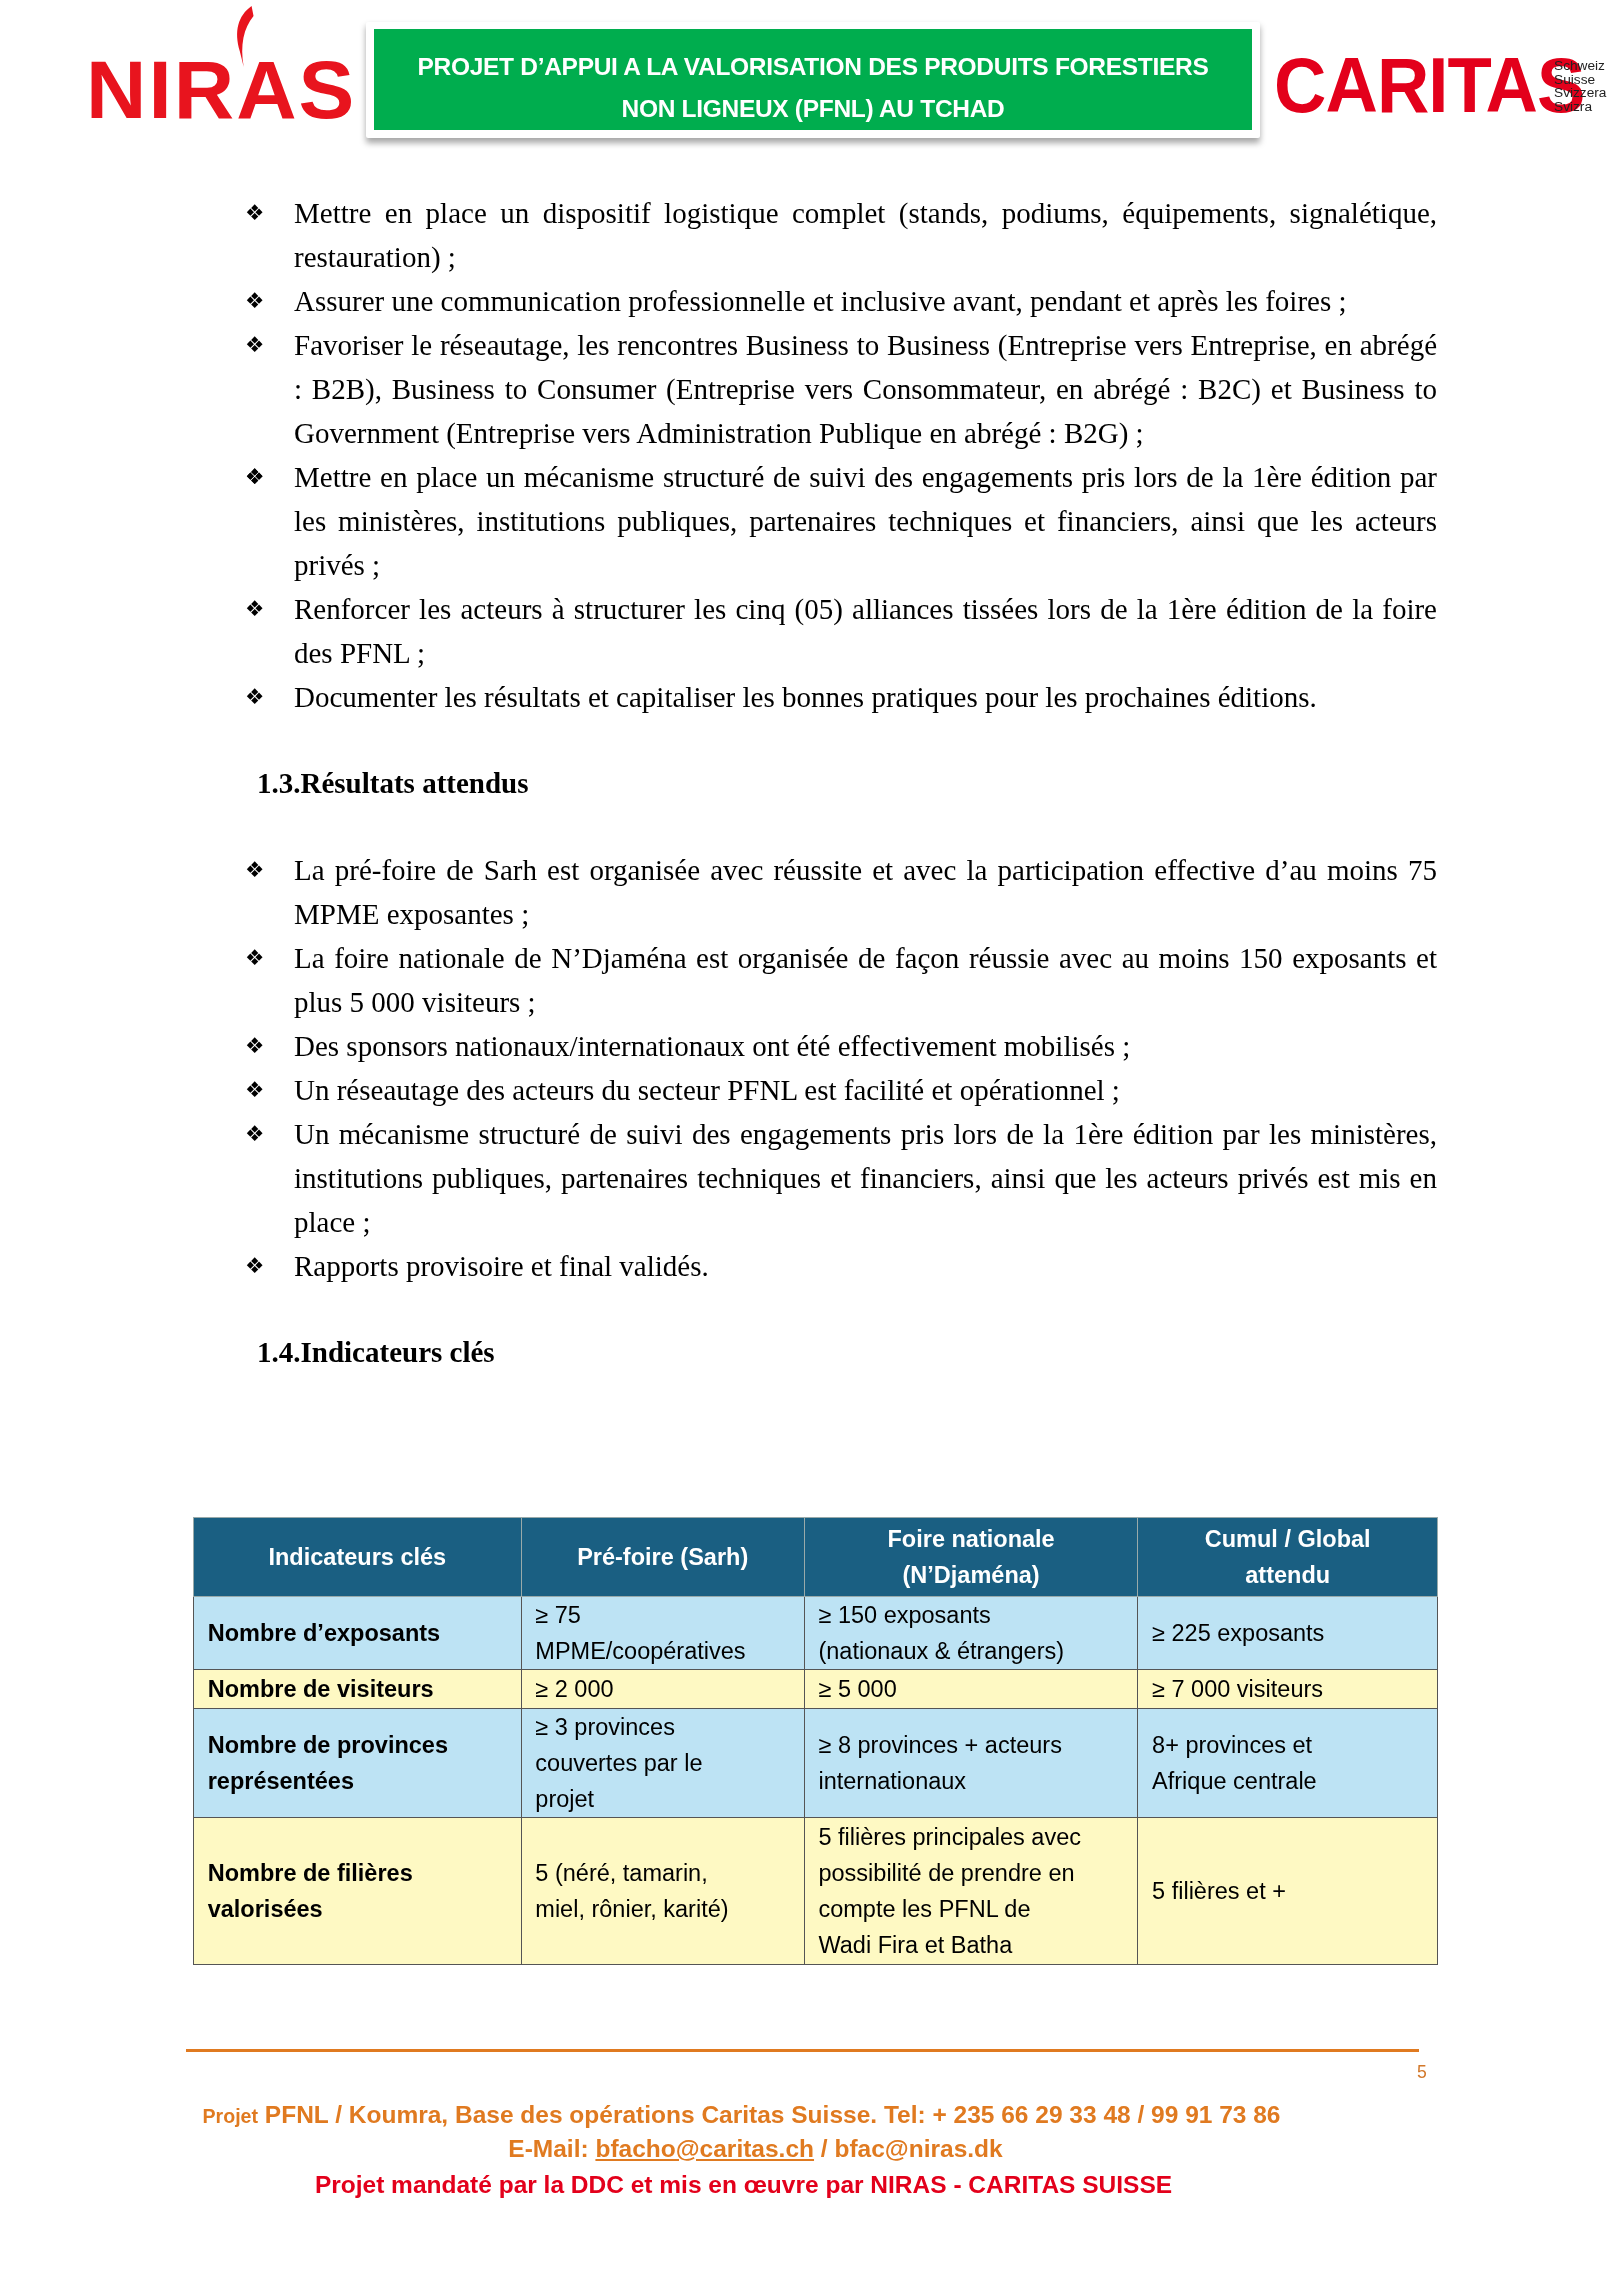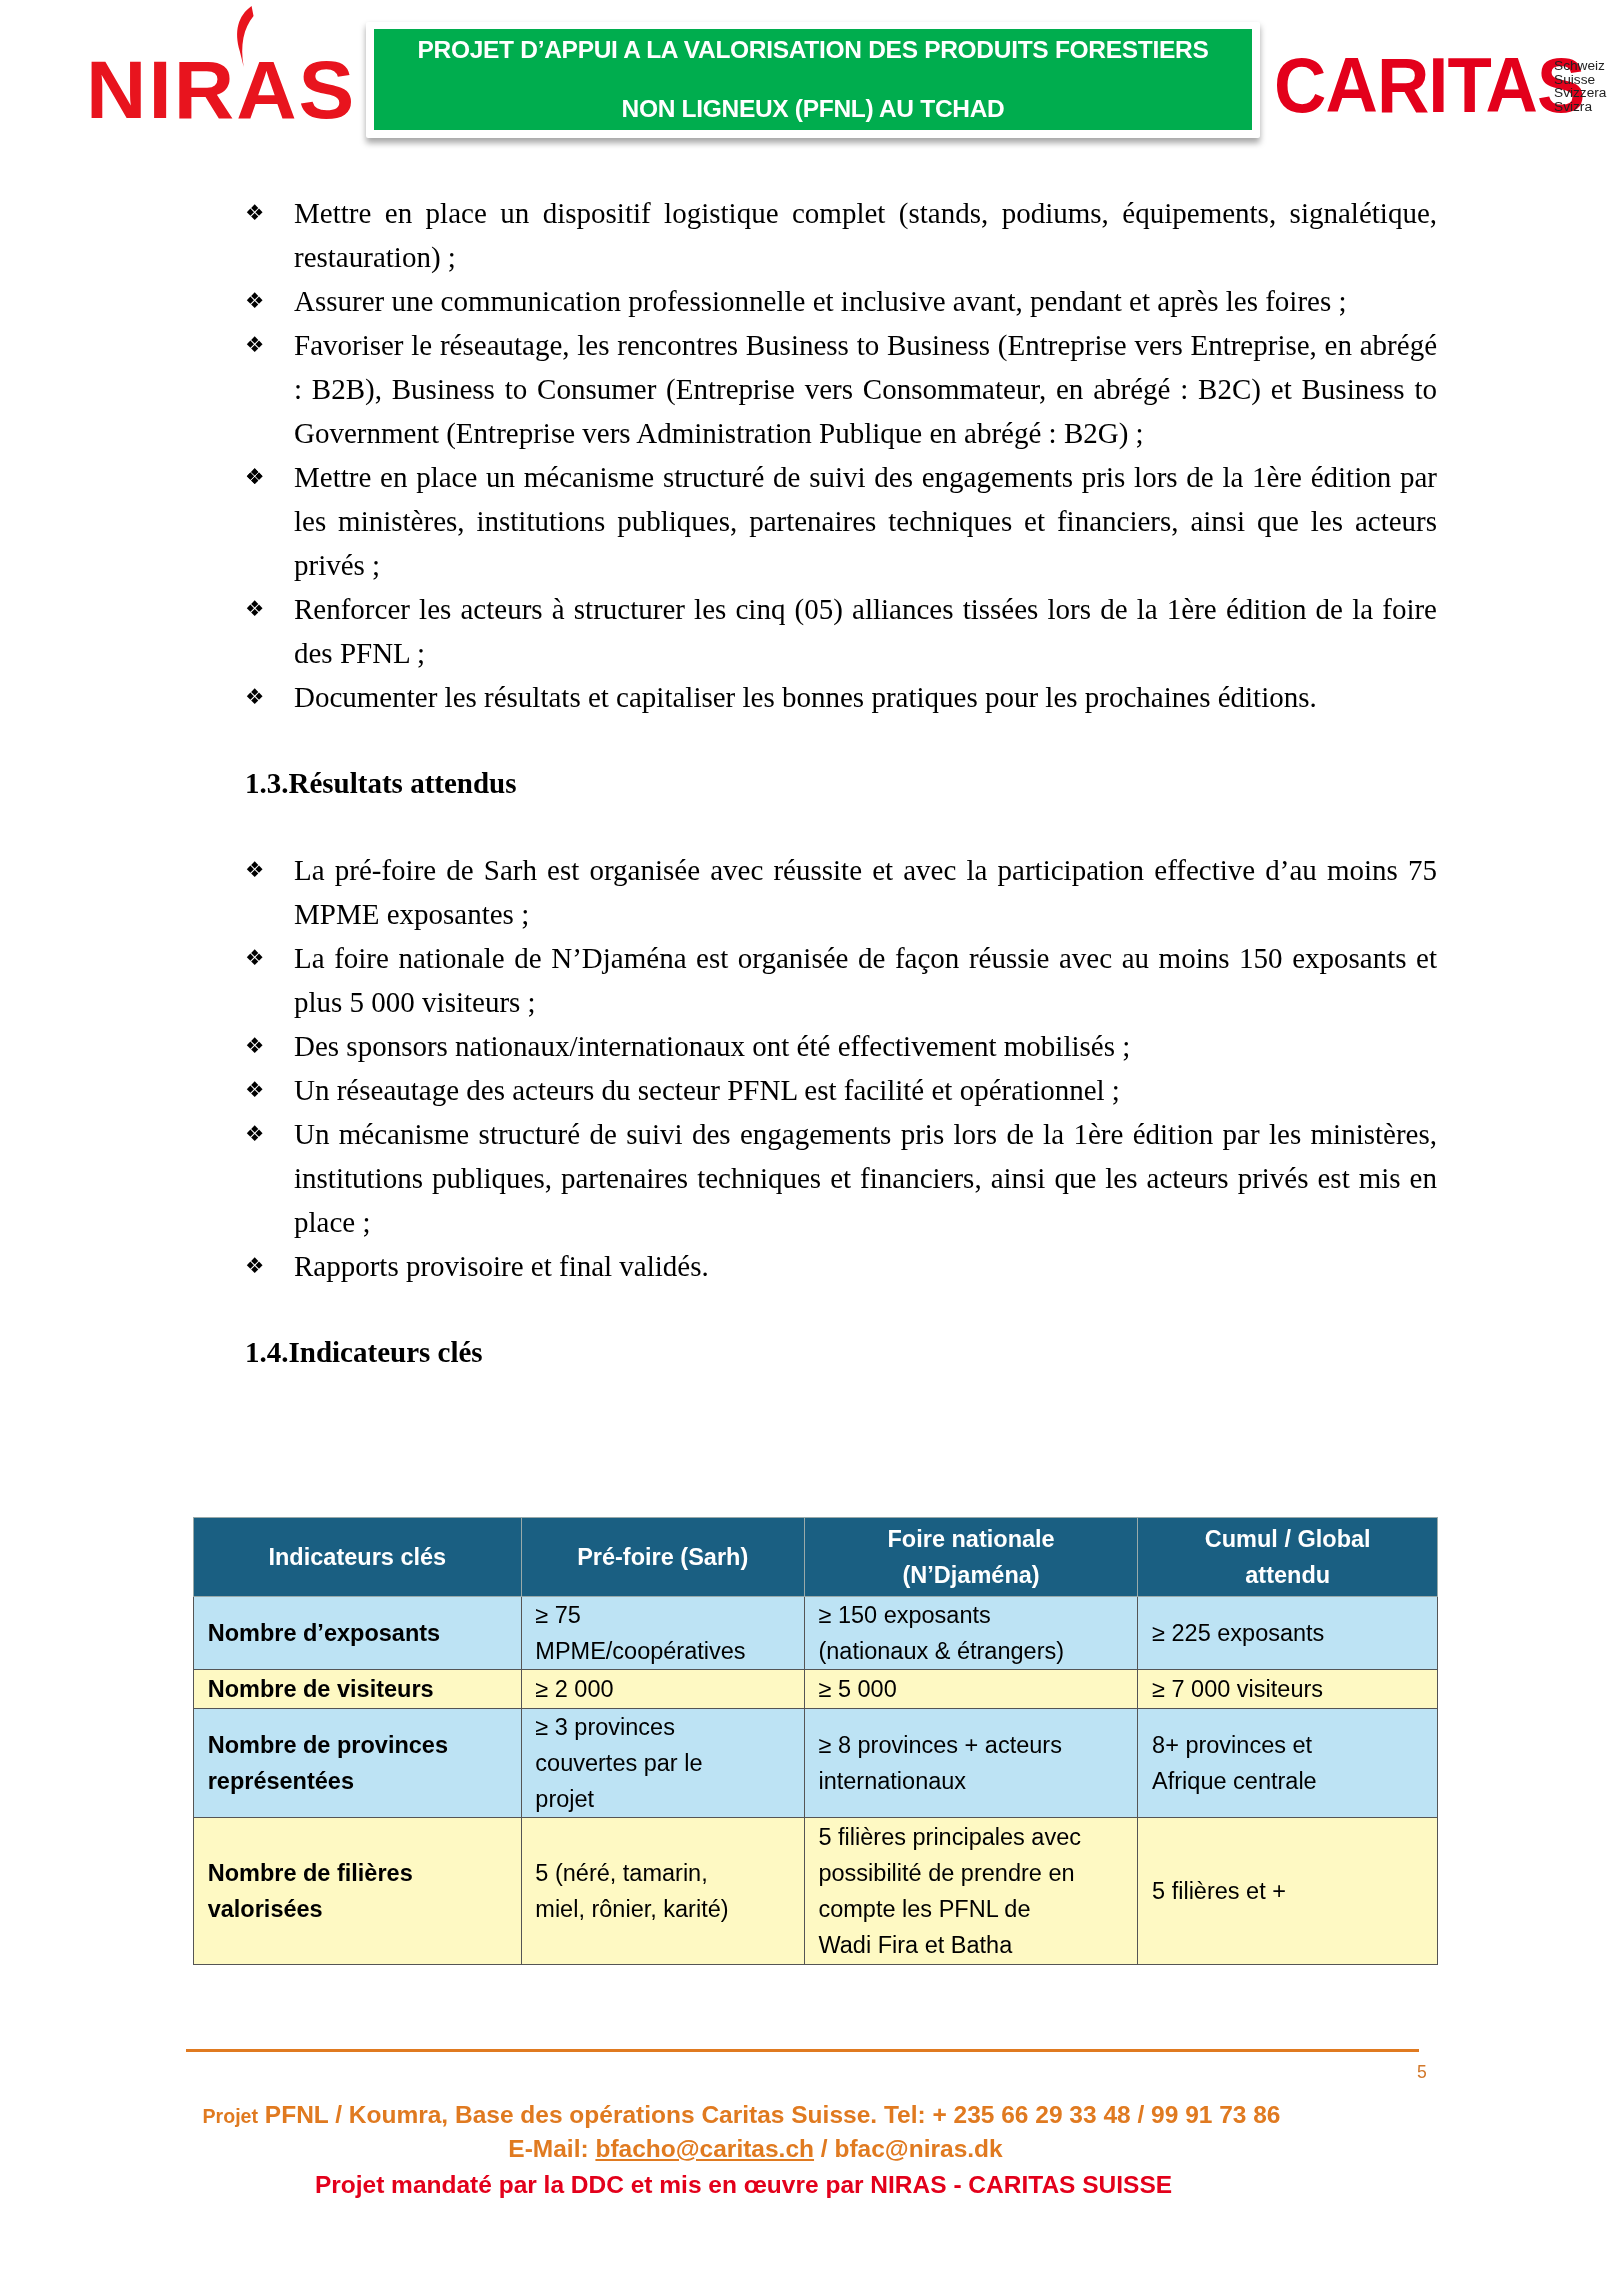--- a/index.html
+++ b/index.html
@@ -3,32 +3,32 @@
 <meta charset="utf-8">
 <style>
   html, body { margin: 0; padding: 0; background: #ffffff; }
   body { width: 1621px; height: 2293px; position: relative; overflow: hidden; font-family: "Liberation Serif", serif; color: #000; }
 
   
   .hdr-niras { position: absolute; left: 86px; top: 5.9px; width: 257px; height: 116px; }
   .niras-text { position: absolute; left: 0; top: 49px; font-family: "Liberation Sans", sans-serif; font-weight: bold; font-size: 82px; line-height: 69px; color: #e8141e; letter-spacing: 2px; transform: scaleX(1.02); transform-origin: left; }
   .niras-leaf { position: absolute; left: 144px; top: 0px; width: 25.5px; height: 61px; }
   .banner-outer { position: absolute; left: 366px; top: 21.6px; width: 894px; height: 116px; background: #ffffff; box-shadow: 0 4.9px 5.9px rgba(0,0,0,0.35); border-radius: 2px; }
-  .banner-inner { position: absolute; left: 7.8px; top: 7.8px; right: 7.8px; bottom: 7.8px; background: #00ad4e; display: flex; flex-direction: column; align-items: center; justify-content: space-between; }
+  .banner-inner { position: absolute; left: 7.8px; top: 7.8px; right: 7.8px; bottom: 7.8px; background: #00ad4e; display: flex; flex-direction: column; align-items: center; justify-content: flex-end; }
   .banner-line { font-family: "Liberation Sans", sans-serif; font-weight: bold; color: #ffffff; font-size: 24.5px; line-height: 42px; letter-spacing: -0.3px; white-space: nowrap; }
   .hdr-caritas { position: absolute; left: 1274px; top: 47px; width: 333px; height: 78px; }
   .caritas-text { position: absolute; left: 0; top: 0; font-family: "Liberation Sans", sans-serif; font-weight: bold; font-size: 78px; line-height: 76px; color: #e3001b; letter-spacing: -1px; transform: scaleX(0.93); transform-origin: left; }
   .caritas-langs { position: absolute; left: 280px; top: 11.8px; font-family: "Liberation Sans", sans-serif; font-size: 13.7px; line-height: 13.7px; color: #222; }
 
   
   .content { position: absolute; left: 245px; top: 191px; width: 1192px; }
   .bullet-list { list-style: none; margin: 0; padding: 0; }
   .bullet-item { position: relative; padding-left: 49px; font-size: 29px; line-height: 44px; text-align: justify; }
   .bullet-glyph { position: absolute; left: 0; top: 0; font-family: "DejaVu Sans", sans-serif; font-size: 21.6px; line-height: 44px; }
-  .section-heading { font-weight: bold; font-size: 29px; line-height: 43px; margin: 0; }
+  .section-heading { font-weight: bold; font-size: 29px; line-height: 43px; margin: 12px; }
   .h13 { margin-top: 43px; margin-bottom: 43px; }
   .h14 { margin-top: 43px; }
 
   
   .ind-table { position: absolute; left: 193px; top: 1517px; width: 1245px; border-collapse: collapse; font-family: "Liberation Sans", sans-serif; font-size: 23.5px; }
   .ind-table th, .ind-table td { border: 1.5px solid #555; padding: 0 13.7px; vertical-align: middle; text-align: left; line-height: 36px; }
   .ind-table th { background: #1a5f82; color: #ffffff; font-weight: bold; text-align: center; height: 78px; line-height: 36px; border-color: #9aa; }
   .ind-table td.label { font-weight: bold; }
   .row-blue td { background: #bde3f4; }
   .row-white td { background: #fef9c3; }

